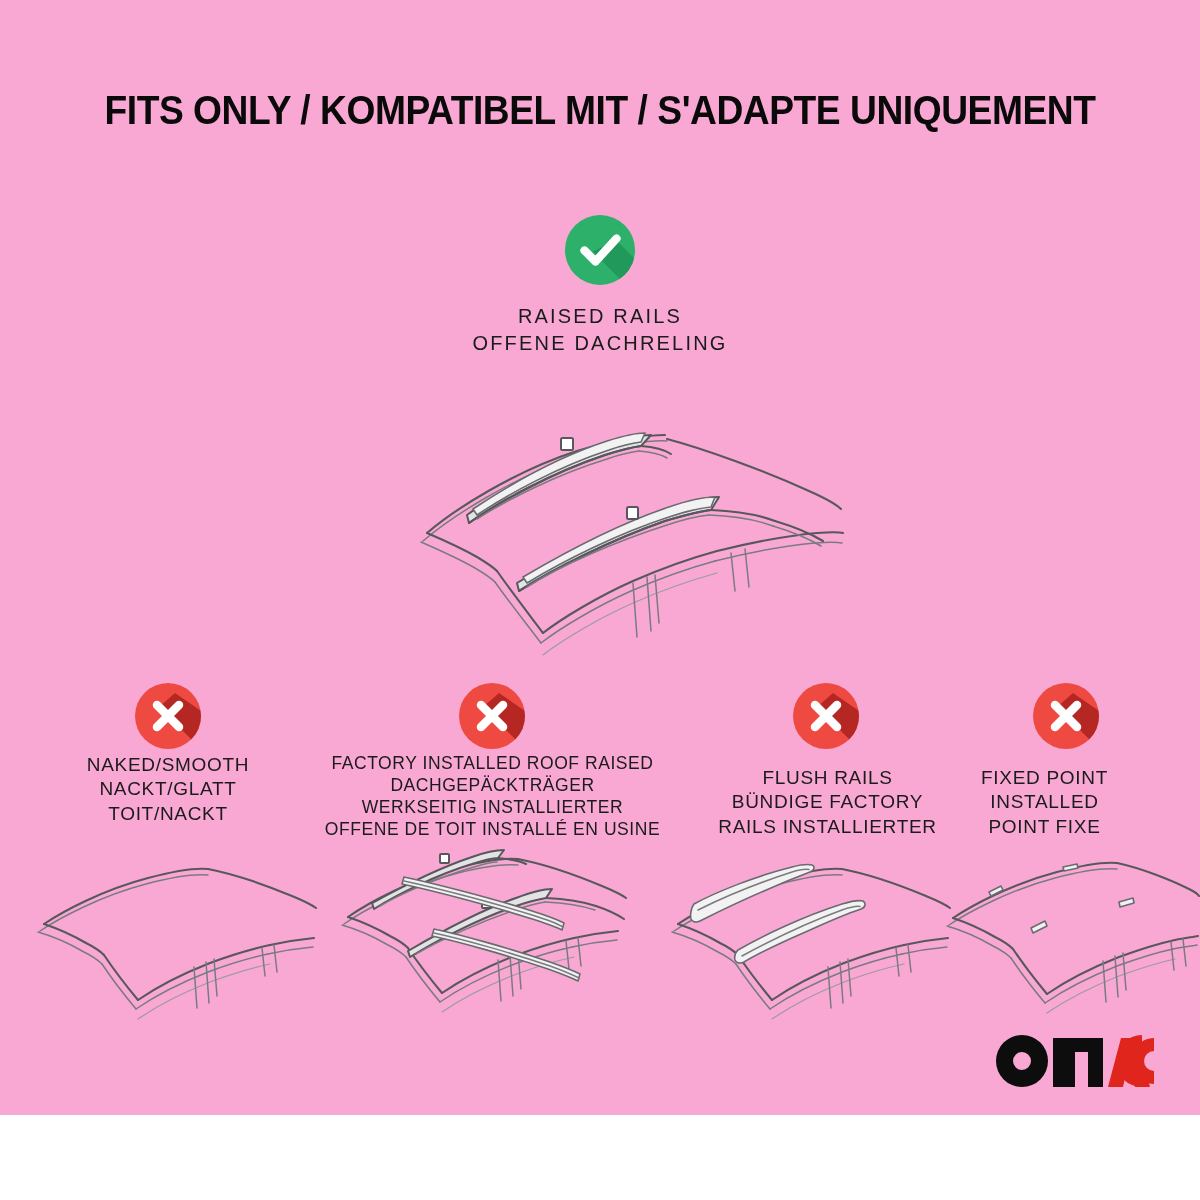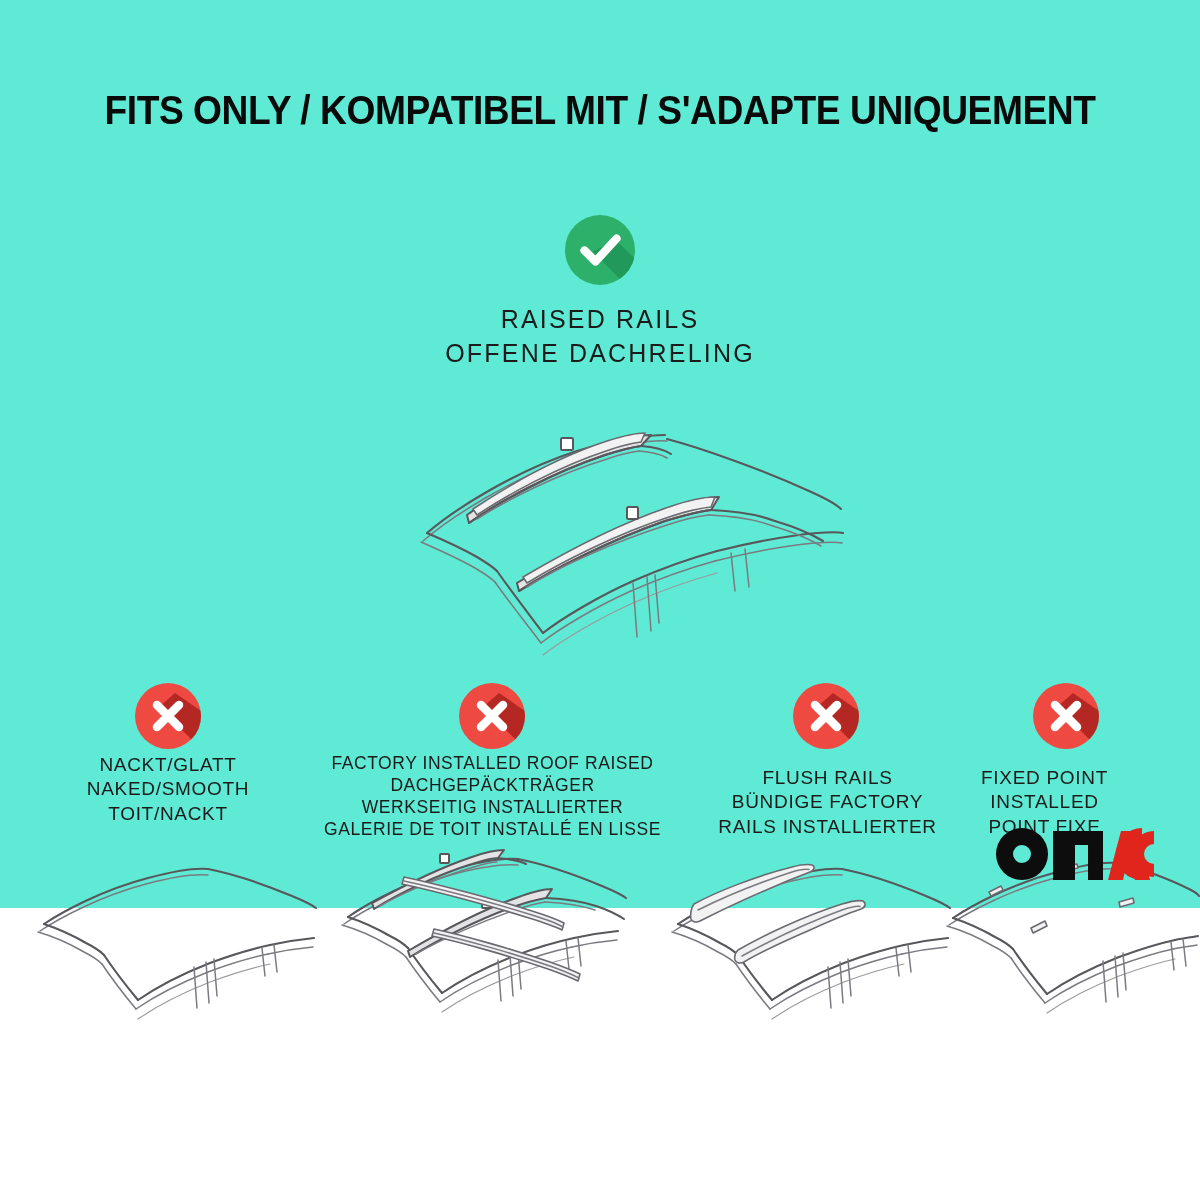--- a/index.html
+++ b/index.html
@@ -2,21 +2,21 @@
 <html><head>
 <meta charset="utf-8">
 <style>
   * { box-sizing: border-box; margin: 0; padding: 0; }
   html, body {
     width: 1200px; height: 1200px;
     background: #ffffff;
     font-family: "Liberation Sans", "DejaVu Sans", sans-serif;
     overflow: hidden;
   }
-  .page { position: relative; width: 1200px; height: 908px; background:#5eead4;text-decoration:underline; }
+  .page { position: relative; width: 1200px; height: 1115px; background:#f9a8d4;text-decoration:underline; }
 
   
   .title {
     position: absolute;
     left: 0; right: 0; top: 88px;
     text-align: center;
     font-size: 40px;
     font-weight: 700;
     letter-spacing: -0.5px;
     color: #0a0a0a;
@@ -35,21 +35,21 @@
     color: #1b1b1b;
     font-size: 23px;
     line-height: 1.30;
     letter-spacing: 1.0px;
     font-weight: 400;
     white-space: nowrap;
   }
   .label .ln { display:block; }
 
   .label-main {
-    font-size: 25px;
+    font-size: 20px;
     line-height: 1.34;
     letter-spacing: 2.2px;
   }
   .label-small { font-size: 19px; letter-spacing: 0.7px; line-height: 1.28; }
   .label-xsmall { font-size: 17.5px; letter-spacing: 0.55px; line-height: 1.26; }
 
   
   .car { position: absolute; }
   .car svg { display:block; overflow: visible; }
   .ln-s { fill:none; stroke:#58585c; stroke-width:2.1; stroke-linecap:round; stroke-linejoin:round; }
@@ -162,22 +162,22 @@
         </defs>
       <circle cx="33" cy="33" r="33" fill="#ee4a42"></circle>
       <g clip-path="url(#clipRed1)">
         <path d="M24 24 L66 66 L66 28 L40 10 Z" fill="#a8201c" opacity="0.82"></path>
       </g>
       <path d="M22 22 L44 44 M44 22 L22 44" fill="none" stroke="#ffffff" stroke-width="8.5" stroke-linecap="round"></path>
     </svg>
   </div>
 
   <div class="label label-small" style="left:28px; width:280px; top:753px;">
+    <span class="ln">NAKED/SMOOTH</span>
     <span class="ln">NACKT/GLATT</span>
-    <span class="ln">NAKED/SMOOTH</span>
     <span class="ln">TOIT/NACKT</span>
   </div>
 
   <div class="car" style="left:18px; top:858px;">
     <svg width="300" height="190" viewBox="0 0 300 190" aria-hidden="true">
       <path class="ln-s" d="M26 66 C44 54 84 32 130 20 C160 12 180 10 190 11"></path>
       <path class="ln-t" d="M22 73 C40 61 82 38 128 26 C158 18 178 16 190 17"></path>
       <path class="ln-s" d="M190 11 C216 16 250 28 274 38 C286 43 294 47 298 50"></path>
       <path class="ln-s" d="M26 66 C38 70 56 78 68 85 C76 89 82 93 86 97"></path>
       <path class="ln-s" d="M86 97 C96 112 110 130 120 142"></path>
@@ -208,21 +208,21 @@
         <path d="M24 24 L66 66 L66 28 L40 10 Z" fill="#a8201c" opacity="0.82"></path>
       </g>
       <path d="M22 22 L44 44 M44 22 L22 44" fill="none" stroke="#ffffff" stroke-width="8.5" stroke-linecap="round"></path>
     </svg>
   </div>
 
   <div class="label label-xsmall" style="left:300px; width:385px; top:752px;">
     <span class="ln">FACTORY INSTALLED ROOF RAISED</span>
     <span class="ln">DACHGEPÄCKTRÄGER</span>
     <span class="ln">WERKSEITIG INSTALLIERTER</span>
-    <span class="ln">GALERIE DE TOIT INSTALLÉ EN LISSE</span>
+    <span class="ln">OFFENE DE TOIT INSTALLÉ EN USINE</span>
   </div>
 
   <div class="car" style="left:312px; top:845px;">
     <svg width="320" height="200" viewBox="0 0 320 200" aria-hidden="true">
 
       <path class="ln-s" d="M36 72 C56 58 100 34 148 22 C176 15 196 13 206 14"></path>
       <path class="ln-t" d="M32 79 C52 65 98 40 146 28 C174 21 194 19 206 20"></path>
       <path class="ln-s" d="M206 14 C232 19 266 31 290 41 C302 46 310 50 314 53"></path>
       <path class="ln-s" d="M36 72 C48 76 66 84 78 91 C86 95 92 99 96 103"></path>
       <path class="ln-s" d="M96 103 C106 118 120 136 130 148"></path>

